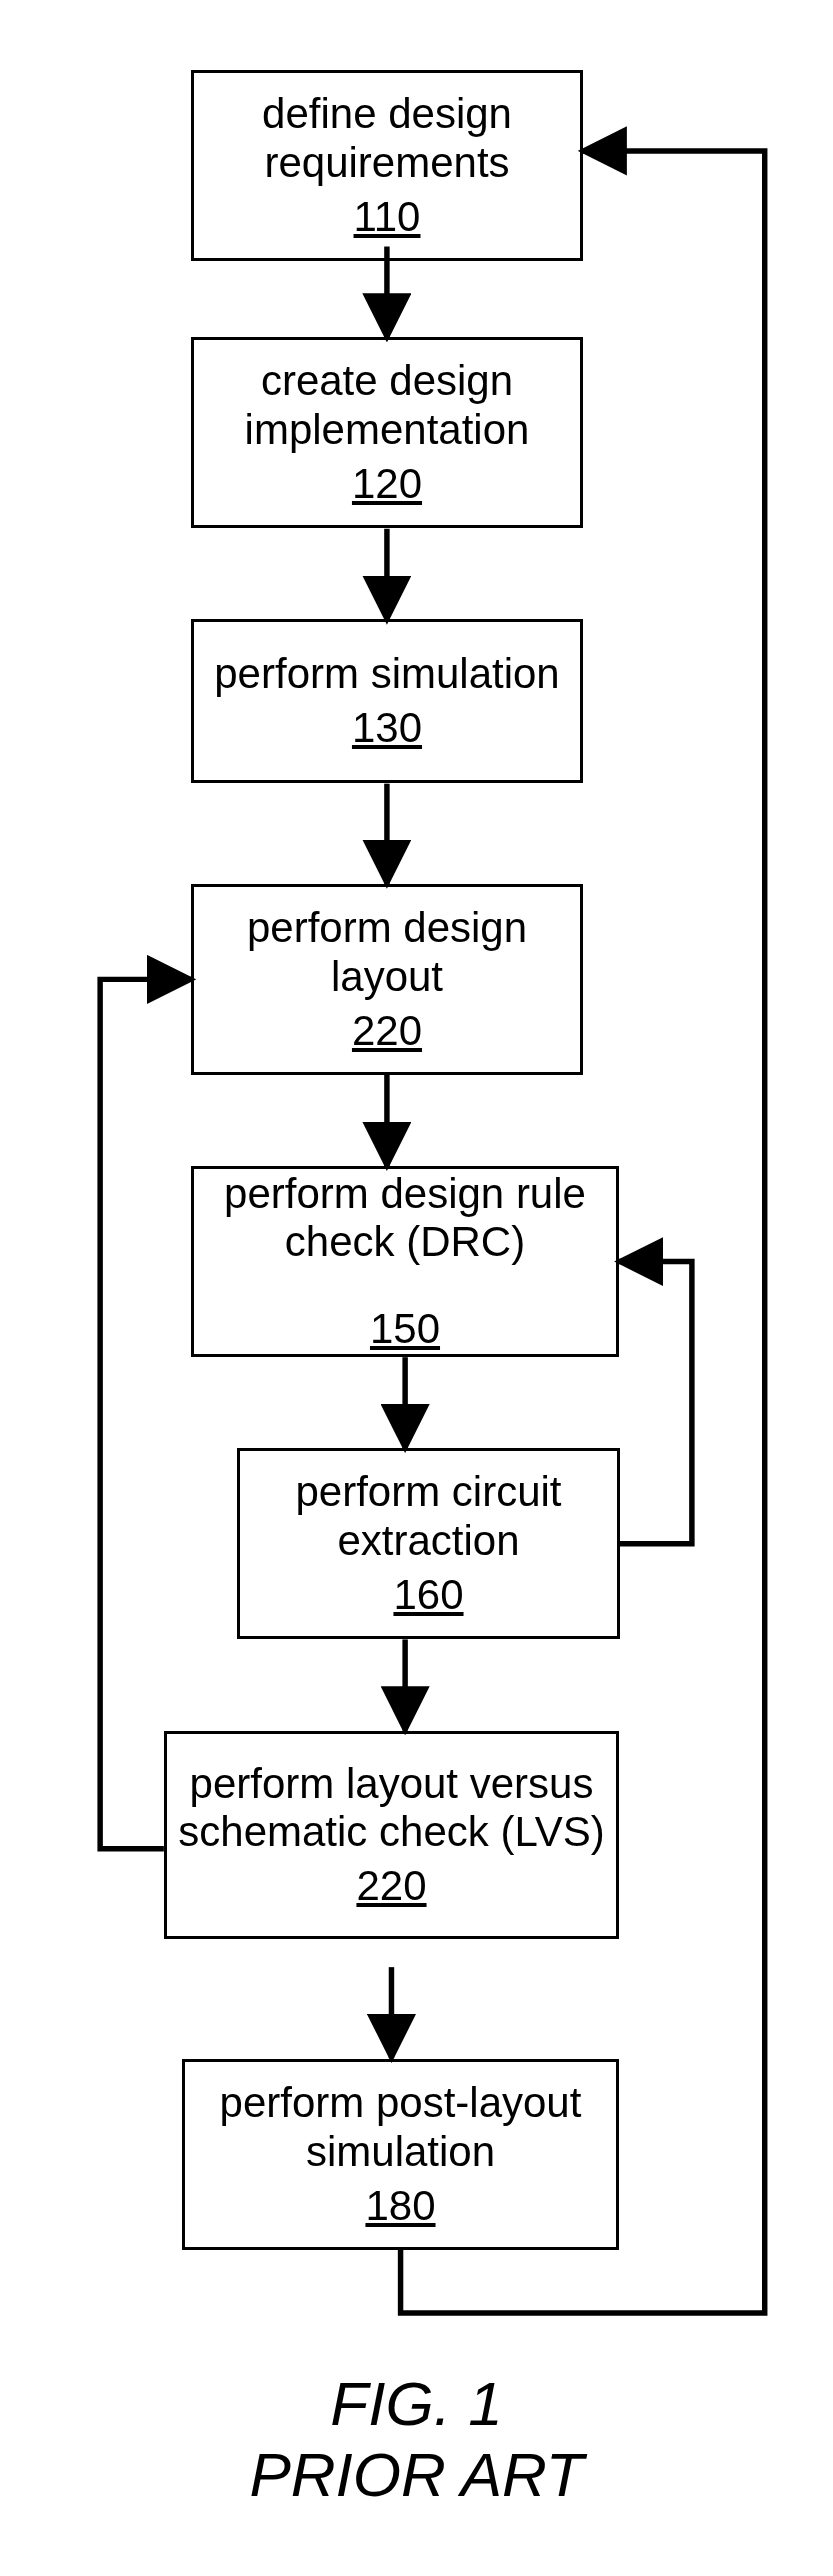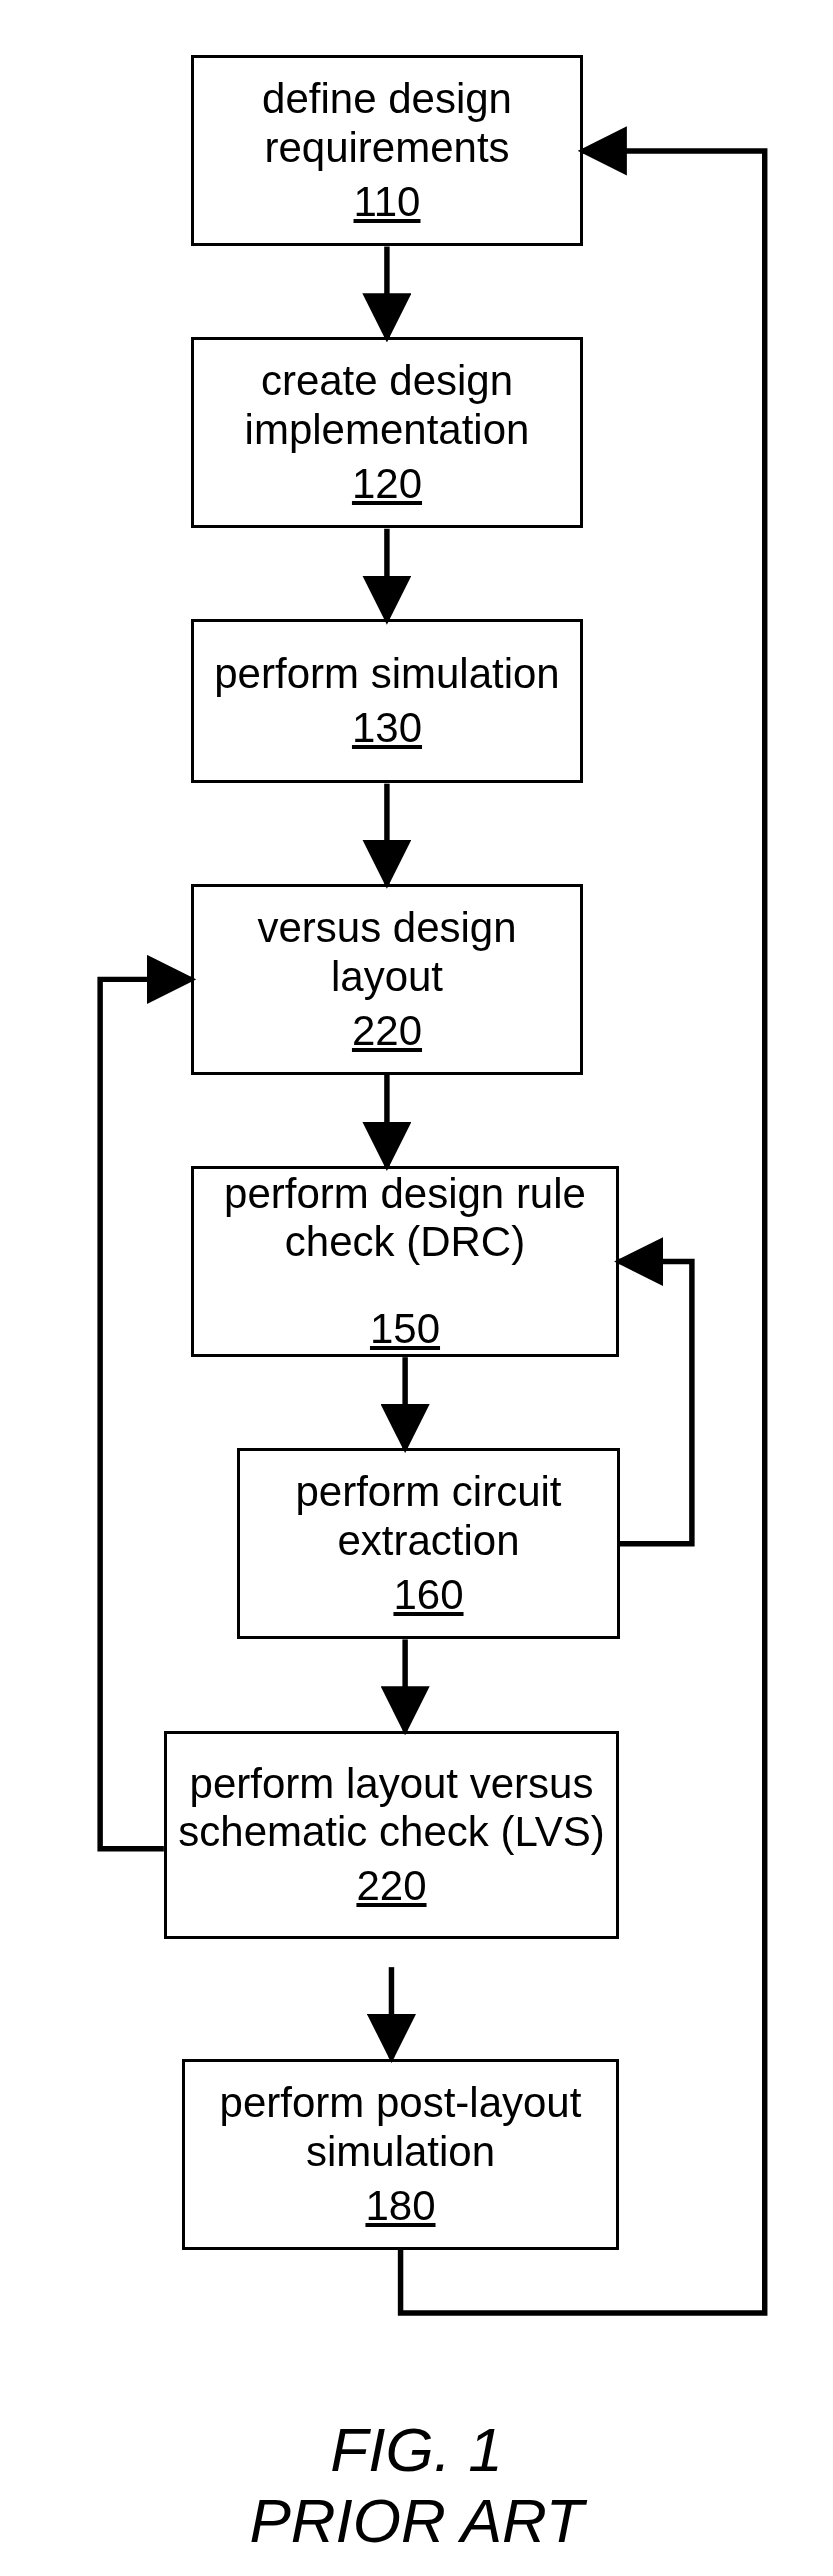--- a/index.html
+++ b/index.html
@@ -52,37 +52,37 @@
     width: 833px;
     height: 2576px;
     pointer-events: none;
   }
 </style>
 </head>
 <body>
 
 <div class="canvas">
 
-  <div class="box" style="left:191px; top:55px; width:392px; height:191px;text-align:center;">
+  <div class="box" style="left:191px; top:70px; width:392px; height:191px;text-align:center;">
     <div class="box-label">define design requirements</div>
     <div class="box-num">110</div>
   </div>
 
   <div class="box" style="left:191px; top:337px; width:392px; height:191px;">
     <div class="box-label">create design implementation</div>
     <div class="box-num">120</div>
   </div>
 
   <div class="box" style="left:191px; top:619px; width:392px; height:164px;">
     <div class="box-label">perform simulation</div>
     <div class="box-num">130</div>
   </div>
 
   <div class="box" style="left:191px; top:884px; width:392px; height:191px;">
-    <div class="box-label">versus design layout</div>
+    <div class="box-label">perform design layout</div>
     <div class="box-num">220</div>
   </div>
 
   <div class="box" style="left:191px; top:1166px; width:428px; height:191px;gap:33px;">
     <div class="box-label">perform design rule check (DRC)</div>
     <div class="box-num">150</div>
   </div>
 
   <div class="box" style="left:237px; top:1448px; width:383px; height:191px;">
     <div class="box-label">perform circuit extraction</div>
@@ -114,19 +114,19 @@
     <line x1="445" y1="1800" x2="445" y2="1900" stroke="#000" stroke-width="6" marker-end="url(#ah)"></line>
     <line x1="430" y1="2160" x2="430" y2="2260" stroke="#000" stroke-width="6" marker-end="url(#ah)"></line>
 
     <path d="M 680 1695 L 760 1695 L 760 1385 L 680 1385" fill="none" stroke="#000" stroke-width="6" marker-end="url(#ah)"></path>
 
     <path d="M 180 2030 L 110 2030 L 110 1075 L 210 1075" fill="none" stroke="#000" stroke-width="6" marker-end="url(#ah)"></path>
 
     <path d="M 440 2470 L 440 2540 L 840 2540 L 840 165 L 640 165" fill="none" stroke="#000" stroke-width="6" marker-end="url(#ah)"></path>
   </svg>
 
-  <div class="caption" style="top:2368px;margin-top:46px;">
+  <div class="caption" style="top:2368px;">
     <div>FIG. 1</div>
     <div>PRIOR ART</div>
   </div>
 
 </div>
 
 
 </body></html>

